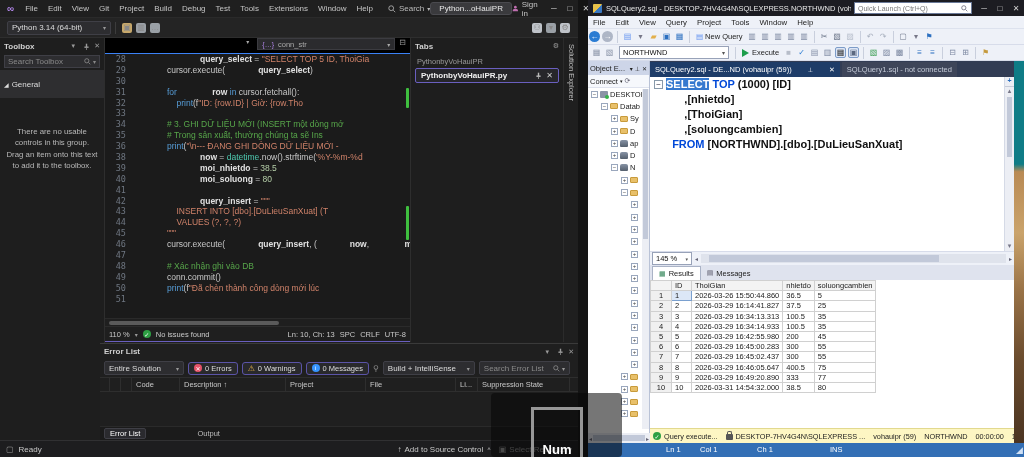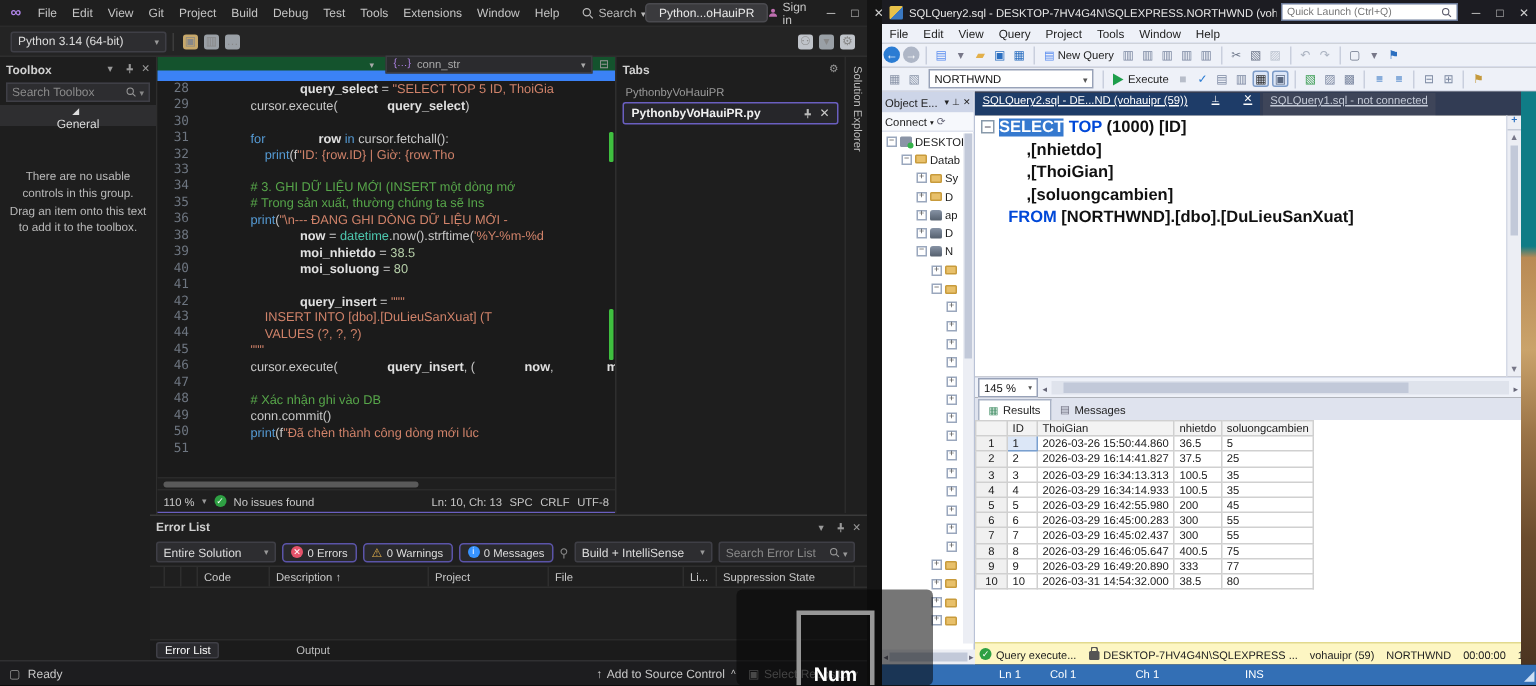--- a/index.html
+++ b/index.html
@@ -20,26 +20,26 @@
   .vs-toolbar{left:0;top:18px;width:578px;height:20px;background:#242424;display:flex;align-items:center;font-size:8px;border-bottom:1px solid #2e2e2e;}
   .combo-dark{background:#2d2d30;border:1px solid #3f3f46;border-radius:2px;height:14px;display:flex;align-items:center;padding:0 4px;gap:6px;color:#ddd;}
   .mini{width:10px;height:10px;border-radius:2px;display:inline-flex;align-items:center;justify-content:center;font-size:8px;margin:0 2px;}
   .sep-v{width:1px;height:12px;background:#3c3c3c;margin:0 4px;}
 
   
   .toolbox{left:0;top:38px;width:105px;height:402px;background:#1e1e1e;border-right:1px solid #2e2e2e;font-size:8px;}
   .panel-head{display:flex;align-items:center;height:16px;padding:0 4px;color:#d0d0d0;}
   .panel-head .ic{margin-left:4px;color:#9a9a9a;font-size:7px;}
   .searchbox{margin:1px 4px;height:13px;background:#2d2d30;border:1px solid #3f3f46;display:flex;align-items:center;padding:0 3px;color:#8a8a8a;}
-  .grp-head{margin-top:2px;height:14px;background:#2e2e30;display:flex;align-items:center;padding:0 4px;color:#ddd;flex-direction:column;}
+  .grp-head{margin-top:2px;height:28px;background:#2e2e30;display:flex;align-items:center;padding:0 4px;color:#ddd;}
   .tb-empty{margin-top:28px;padding:0 6px;text-align:center;color:#b9b9b9;font-size:7.8px;line-height:1.45;}
 
   
   .editor{left:105px;top:38px;width:305px;height:304px;background:#1b1b1b;border-bottom:1px solid #6a5fc0;}
-  .crumbs{height:16px;display:flex;align-items:center;background:#14532d;border-bottom:7px solid #3b82f6;font-size:7.5px;color:#aaa;}
+  .crumbs{height:16px;display:flex;align-items:flex-start;background:#000000;border-bottom:1px solid #3b82f6;font-size:7.5px;color:#aaa;}
   .crumb-box{background:#2b2b2e;border:1px solid #3c3c41;height:12px;display:flex;align-items:center;padding:0 4px;gap:4px;width:138px;}
   .code{position:relative;height:264px;overflow:hidden;}
   .cl{display:flex;height:10.9px;line-height:10.9px;font-size:8.5px;white-space:pre;}
   .ln{width:26px;text-align:right;padding-right:5px;color:#6e7681;flex:0 0 auto;font-family:"DejaVu Sans Mono",monospace;}
   .ct{font-family:"DejaVu Sans Mono",monospace;padding-left:36px;color:#c8c8c8;}
   .c-p{color:#c8c8c8;}.c-v{color:#e0e0e0;font-weight:600;padding-left:33px;}.c-k{color:#569cd6;}
   .c-s{color:#d1836a;}.c-c{color:#57a64a;}.c-n{color:#b5cea8;}.c-t{color:#4ec9b0;}
   .gmark{position:absolute;right:1px;width:3px;background:#3fbf3f;border-radius:1px;}
   .hscroll{height:8px;background:#1f1f1f;position:relative;border-top:1px solid #2a2a2a;}
   .hthumb{position:absolute;left:4px;top:2px;width:170px;height:4px;background:#5a5a5a;border-radius:2px;}
@@ -86,21 +86,21 @@
   .i-folder{width:8px;height:6px;background:#e8c06a;border:1px solid #c89b3c;border-radius:1px;}
   .i-db{width:8px;height:7px;background:linear-gradient(180deg,#8793a5,#55606e);border-radius:2px 2px 1px 1px;}
   .i-server{width:8px;height:7px;background:#8a94a6;border-radius:1px;position:relative;}
   .i-server:after{content:"";position:absolute;right:-1px;bottom:-1px;width:4px;height:4px;border-radius:50%;background:#35b24a;}
   .oe-vscroll{position:absolute;right:0;top:28px;width:7px;height:340px;background:#eceef4;}
   .oe-vthumb{position:absolute;left:1px;top:0;width:5px;height:150px;background:#c2c9d9;}
   .oe-hscroll{position:absolute;left:0;bottom:0;width:62px;height:10px;background:#eceef4;display:flex;align-items:center;justify-content:space-between;font-size:6px;color:#667;padding:0 1px;}
 
   
   .tabstrip{left:650px;top:61px;width:364px;height:16px;background:#323c54;display:flex;align-items:flex-end;font-size:7.5px;}
-  .stab{height:15px;display:flex;padding:0 5px;gap:16px;text-decoration:underline;}
+  .stab{height:15px;display:flex;align-items:center;padding:0 5px;gap:16px;}
   .stab.active{background:#1e3c68;color:#fff;}
   .stab.inactive{background:#3e4559;color:#c5cbd8;margin-left:2px;}
   .sqled{left:650px;top:77px;width:354px;height:174px;background:#fff;}
   .sqlrow{display:flex;height:15px;line-height:15px;font-size:11px;white-space:pre;}
   .fold{width:16px;flex:0 0 auto;position:relative;}
   .foldbox{position:absolute;left:4px;top:3px;width:9px;height:9px;border:1px solid #8899aa;font-size:8px;line-height:7px;text-align:center;color:#334;background:#fff;}
   .sqltext{font-family:"DejaVu Sans Mono",monospace;font-weight:bold;color:#111;}
   .q-kw{color:#0048d8;}
   .q-sel{background:#3579cf;color:#fff;}
   .ed-vscroll{left:1004px;top:77px;width:10px;height:174px;background:#eceef4;border-left:1px solid #d5dae6;font-size:7px;color:#556;text-align:center;}

